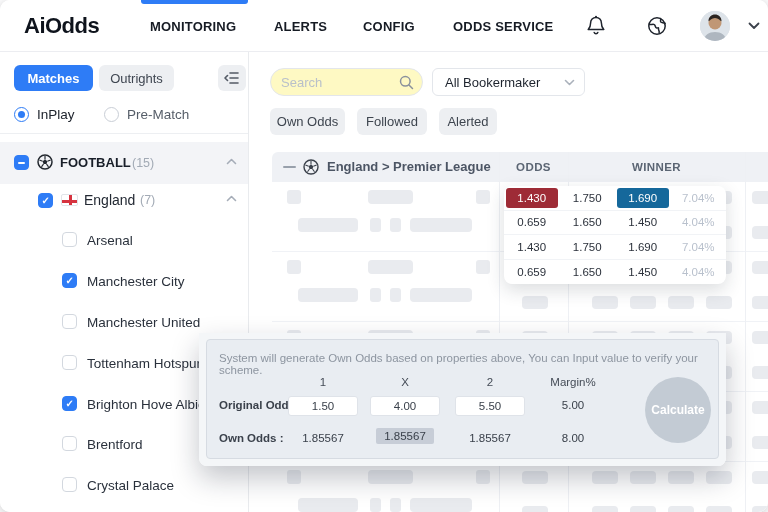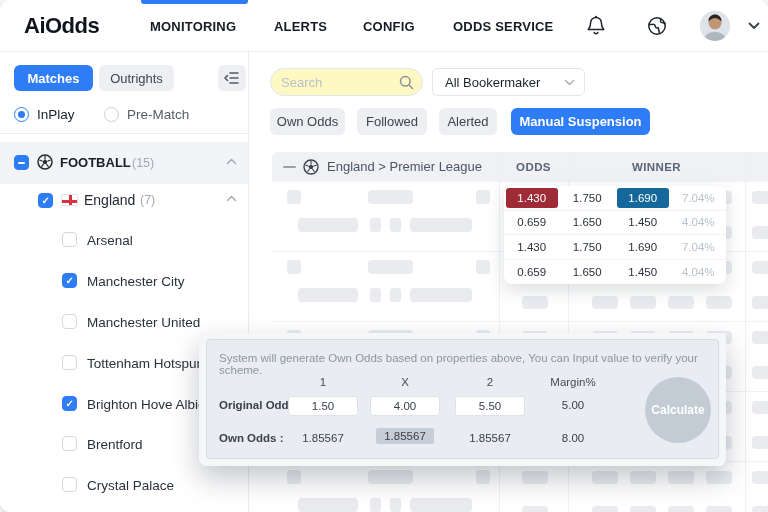--- a/index.html
+++ b/index.html
@@ -71,21 +71,21 @@
                 border-radius:6px; font-size:13px; }
   .filter-btn.active { background:#2E7CF6; color:#fff; font-weight:600; }
 
   
   .table { position:absolute; left:22px; top:100px; right:0; bottom:0; overflow:hidden; }
   .t-header { position:absolute; left:0; top:0; width:496px; height:30px; background:#eff1f5;
               border-radius:6px 0 0 0; }
   .t-minus { position:absolute; left:11px; top:14px; width:13px; height:2px; background:#98a0ab;
              border-radius:1px; cursor:pointer; }
   .t-group { position:absolute; left:55px; top:0; line-height:30px; font-size:13px; color:#4c5564;
-             font-weight:400; }
+             font-weight:700; }
   .t-col { position:absolute; top:0; line-height:30px; text-align:center; font-size:11.5px;
            font-weight:700; color:#5b6573; letter-spacing:.4px; }
   .vline { position:absolute; top:0; bottom:0; width:1px; background:#eef0f4; z-index:1; }
   .t-row { position:absolute; left:0; width:496px; height:70px; border-bottom:1px solid #f0f2f6; }
   .ph { position:absolute; background:#e9ebef; border-radius:4px; height:14px; }
   .sq { position:absolute; background:#e9ebef; border-radius:3px; width:14px; height:14px; }
   .pill { position:absolute; background:#e9ebef; border-radius:4px; width:26px; height:13px; }
 
   
   .odds-card { position:absolute; left:254px; top:134px; width:222px; height:98px; background:#fff;
@@ -270,21 +270,20 @@
       <span class="sel-chev">
         <svg width="11" height="7" viewBox="0 0 11 7" fill="none" stroke="#aab1bb" stroke-width="1.6" stroke-linecap="round" stroke-linejoin="round">
             <polyline points="1.5,1.5 5.5,5.5 9.5,1.5"></polyline>
           </svg>
       </span>
     </div>
 
     <div class="btn filter-btn" style="left:20px;width:75px">Own Odds</div>
     <div class="btn filter-btn" style="left:107px;width:70px">Followed</div>
     <div class="btn filter-btn" style="left:189px;width:58px">Alerted</div>
-    <div class="btn filter-btn active" style="left:261px;width:139px">Manual Suspension</div>
 
     <div class="table">
       <div class="t-header">
         <div class="t-minus"></div>
         <span style="position:absolute;left:31px;top:7px">
           <svg width="16" height="16" viewBox="0 0 16 16">
             <circle cx="8" cy="8" r="7" fill="none" stroke="#3a404a" stroke-width="1.4"></circle>
             <polygon points="8,5.4 10.4,7.2 9.5,10 6.5,10 5.6,7.2" fill="#3a404a"></polygon>
             <g stroke="#3a404a" stroke-width="1.1">
                 <line x1="8" y1="5.4" x2="8" y2="2"></line>

